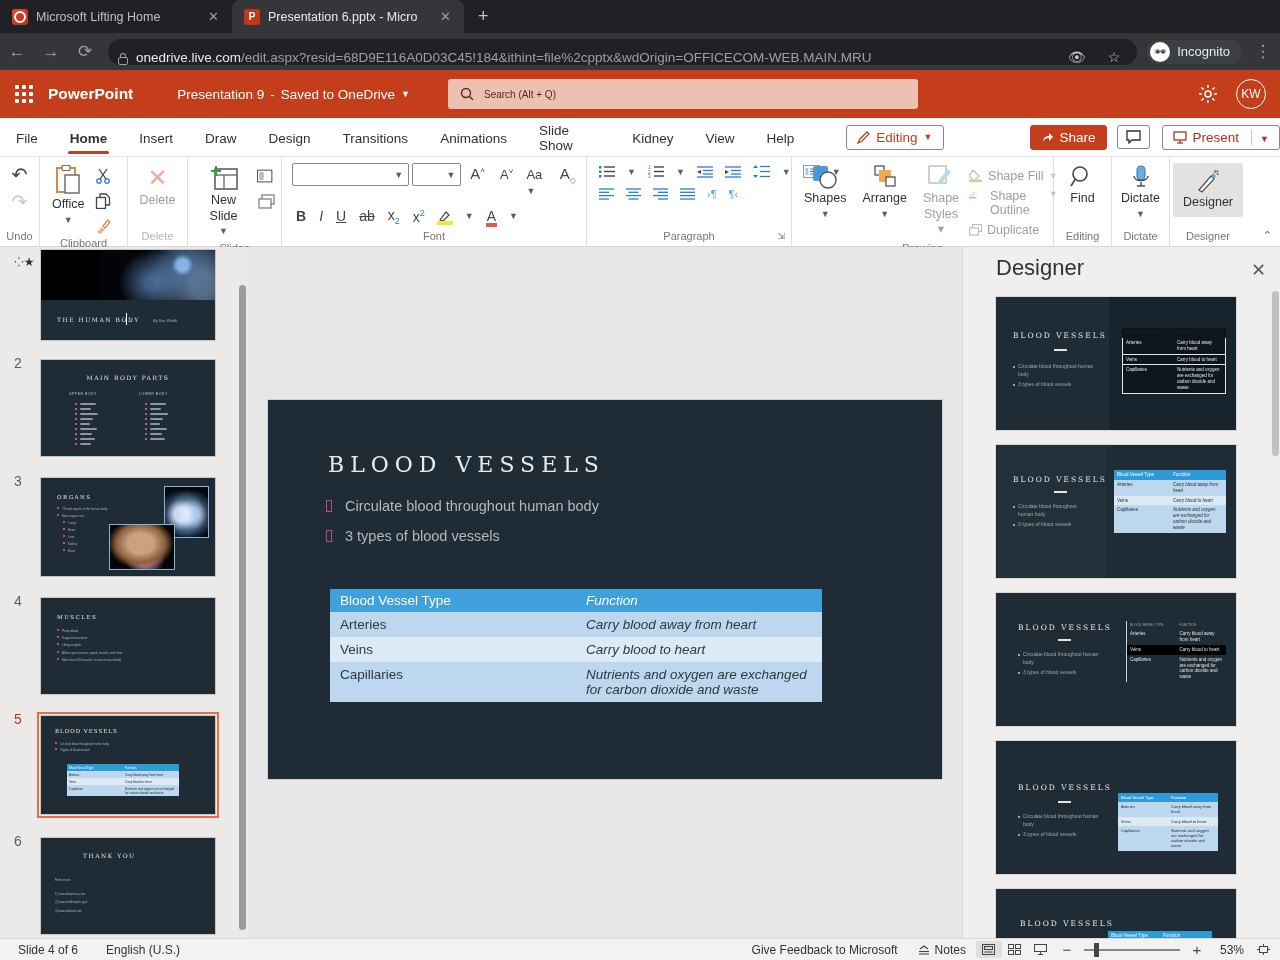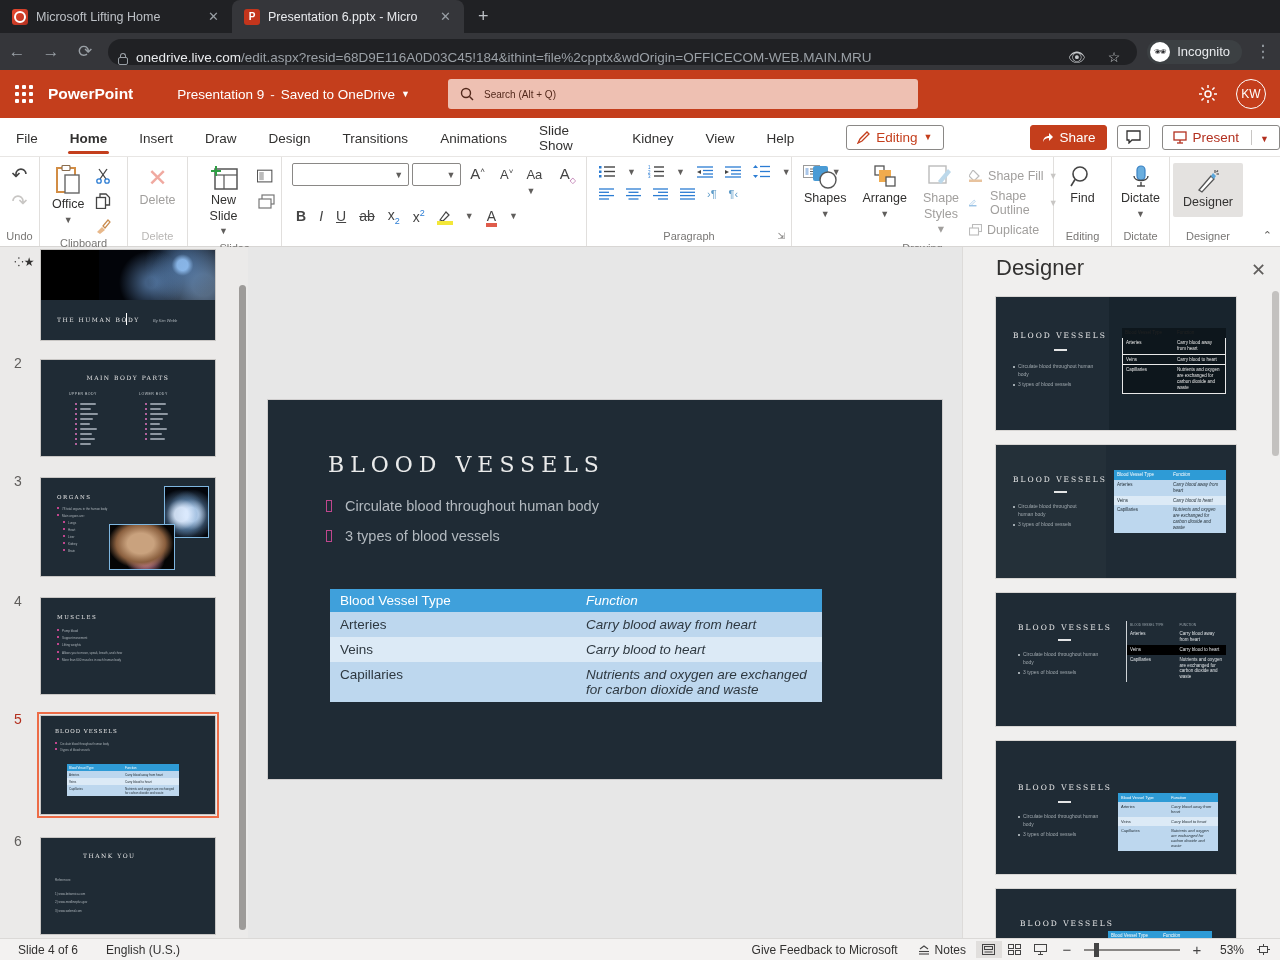--- a/index.html
+++ b/index.html
@@ -385,20 +385,21 @@
             <svg width="14" height="12" viewBox="0 0 14 12">
               <path d="M2 10 L8 2 L11 5 L5 11 Z" fill="none" stroke="#444" stroke-width="1.2"></path>
             </svg>
             <span class="hl-bar" style="background:#f3e738"></span>
           </span>
         <span class="dd-caret">▼</span>
         <span class="glyph-underbar">A<span class="hl-bar" style="background:#e05c4b"></span></span>
         <span class="dd-caret">▼</span>
       </div>
     </div>
+    <div class="rg-label">Font</div>
   </div>
 
   <div class="rgroup" style="width:205px">
     <div class="rg-body" style="display:block; padding:8px 12px 0">
       <div class="pbar-row">
         <span>
             <svg width="16" height="13" viewBox="0 0 16 13">
               <g stroke="#444" stroke-width="1.4">
                 <line x1="5" y1="2" x2="16" y2="2"></line>
                 <line x1="5" y1="6.5" x2="16" y2="6.5"></line>
@@ -548,21 +549,21 @@
       </div>
       <div class="smallcol" style="gap:6px; font-size:12.5px; color:#a19f9d; padding-top:6px">
         <span style="display:flex; gap:5px; align-items:center">
             <svg width="14" height="12" viewBox="0 0 14 12">
               <path d="M4 0 L10 6 L5 11 L0 6 Z" fill="none" stroke="#bbb" stroke-width="1.2"></path>
               <rect x="0" y="9.5" width="13" height="2.5" fill="#e8c39e"></rect>
             </svg>
             <span>Shape Fill</span> 
             <span class="dd-caret" style="color:#c8c6c4">▼</span>
           </span>
-        <span style="display:flex; gap:13px; align-items:center">
+        <span style="display:flex; gap:13px; align-items:flex-start">
             <svg width="14" height="12" viewBox="0 0 14 12">
               <path d="M1 9 L9 1 L11 3 L3 11 Z" fill="none" stroke="#9cc3e5" stroke-width="1.2"></path>
               <rect x="0" y="9.5" width="13" height="2.5" fill="#9cc3e5"></rect>
             </svg>
             <span>Shape Outline</span> 
             <span class="dd-caret" style="color:#c8c6c4">▼</span>
           </span>
         <span style="display:flex; gap:5px; align-items:center">
             <svg width="13" height="12" viewBox="0 0 13 12">
               <rect x="3.5" y="0.5" width="9" height="7" fill="none" stroke="#bbb" stroke-width="1.1"></rect>

